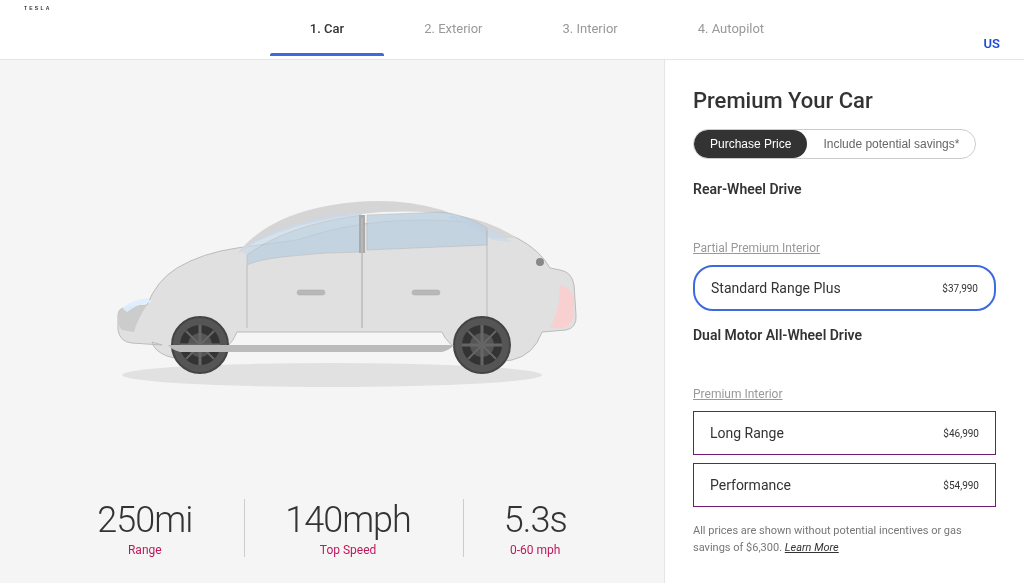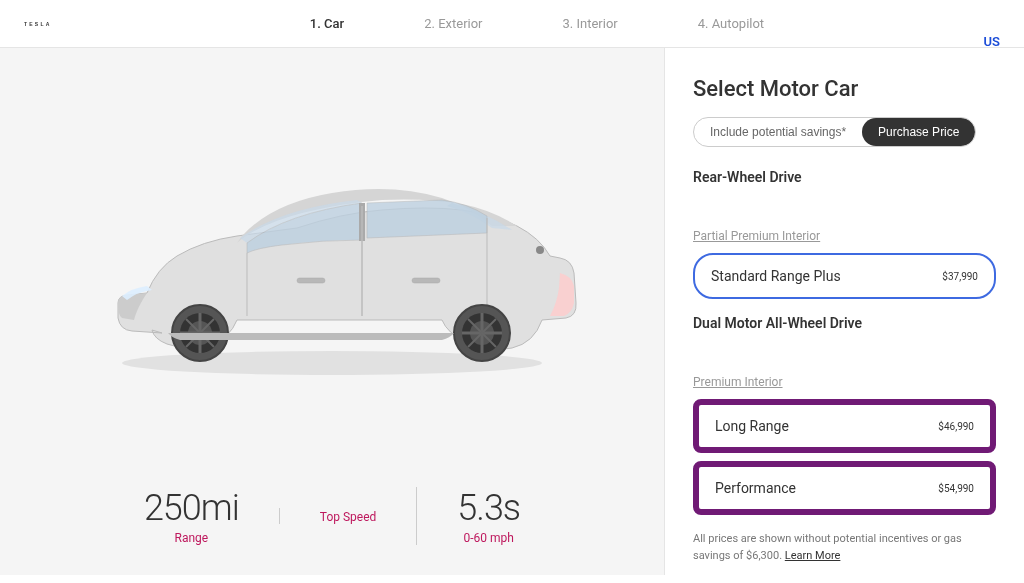--- a/index.html
+++ b/index.html
@@ -1,22 +1,22 @@
 <!DOCTYPE html>
 <html><head>
   <meta charset="utf-8">
   <style>
     * { box-sizing: border-box; margin: 0; padding: 0; }
     body { font-family: -apple-system, BlinkMacSystemFont, 'Segoe UI', Roboto, sans-serif; background: #fff; color: #333; height: 583px; width: 1024px; overflow: hidden; }
 
     
     .header {
       display: flex;
-      align-items: center;
-      height: 48px;
+      align-items: flex-start;
+      height: 60px;
       border-bottom: 1px solid #e5e5e5;
       padding: 0 24px;
       position: relative;
     }
     .tesla-logo {
       display: flex;
       align-items: center;
       gap: 3px;
       font-weight: 700;
       font-size: 13px;
@@ -91,21 +91,21 @@
     }
     
     .car-svg {
       width: 520px;
       height: 240px;
     }
 
     .car-stats {
       display: flex;
       align-items: center;
-      gap: 0;
+      gap: 12px;
       padding: 20px 0 10px;
     }
     .stat-item {
       display: flex;
       flex-direction: column;
       align-items: center;
       padding: 0 40px;
     }
     .stat-item + .stat-item {
       border-left: 1px solid #ccc;
@@ -177,22 +177,22 @@
       text-decoration: underline;
       margin-bottom: 10px;
       cursor: pointer;
       margin-top: 44px;
     }
     .variant-option {
       display: flex;
       justify-content: space-between;
       align-items: center;
       padding: 13px 16px;
-      border: 6px solid #701a75;
-      border-radius: 8px;
+      border: 1px solid #701a75;
+      border-radius: 0;
       margin-bottom: 8px;
       cursor: pointer;
       background: #fff;
     }
     .variant-option.selected {
       border: 2px solid #3e6ae1;
       border-radius: 20px;
     }
     .variant-option-name {
       font-size: 14px;
@@ -207,20 +207,21 @@
     .disclaimer {
       font-size: 11px;
       color: #777;
       line-height: 1.5;
       margin-top: 10px;
     }
     .disclaimer a {
       color: #333;
       text-decoration: underline;
       cursor: pointer;
+      font-style: italic;
     }
   </style>
 </head>
 <body>
 
 <header class="header">
   <div class="tesla-logo">
     <svg width="60" height="16" viewBox="0 0 165 21" fill="none" xmlns="http://www.w3.org/2000/svg">
       <text x="0" y="16" font-family="Arial" font-weight="700" font-size="14" letter-spacing="6" fill="#333">TESLA</text>
     </svg>
@@ -346,35 +347,36 @@
         <circle cx="468" cy="102" r="4" fill="#888"></circle>
       </svg>
     </div>
 
     <div class="car-stats">
       <div class="stat-item">
         <span class="stat-value">250mi</span>
         <span class="stat-label">Range</span>
       </div>
       <div class="stat-item">
+        <span class="stat-value">140mph</span>
         <span class="stat-label">Top Speed</span>
       </div>
       <div class="stat-item">
         <span class="stat-value">5.3s</span>
         <span class="stat-label">0-60 mph</span>
       </div>
     </div>
   </div>
 
   <div class="right-panel">
-    <h1 class="section-title">Select Motor Car</h1>
+    <h1 class="section-title">Premium Your Car</h1>
 
     <div class="price-toggle">
+      <button class="price-toggle-btn active">Purchase Price</button>
       <button class="price-toggle-btn">Include potential savings*</button>
-      <button class="price-toggle-btn active">Purchase Price</button>
     </div>
 
     <div class="variant-section">
       <div class="variant-category">Rear-Wheel Drive</div>
       <div class="variant-sub">Partial Premium Interior</div>
       <div class="variant-option selected">
         <span class="variant-option-name">Standard Range Plus</span>
         <span class="variant-option-price">$37,990</span>
       </div>
     </div>

